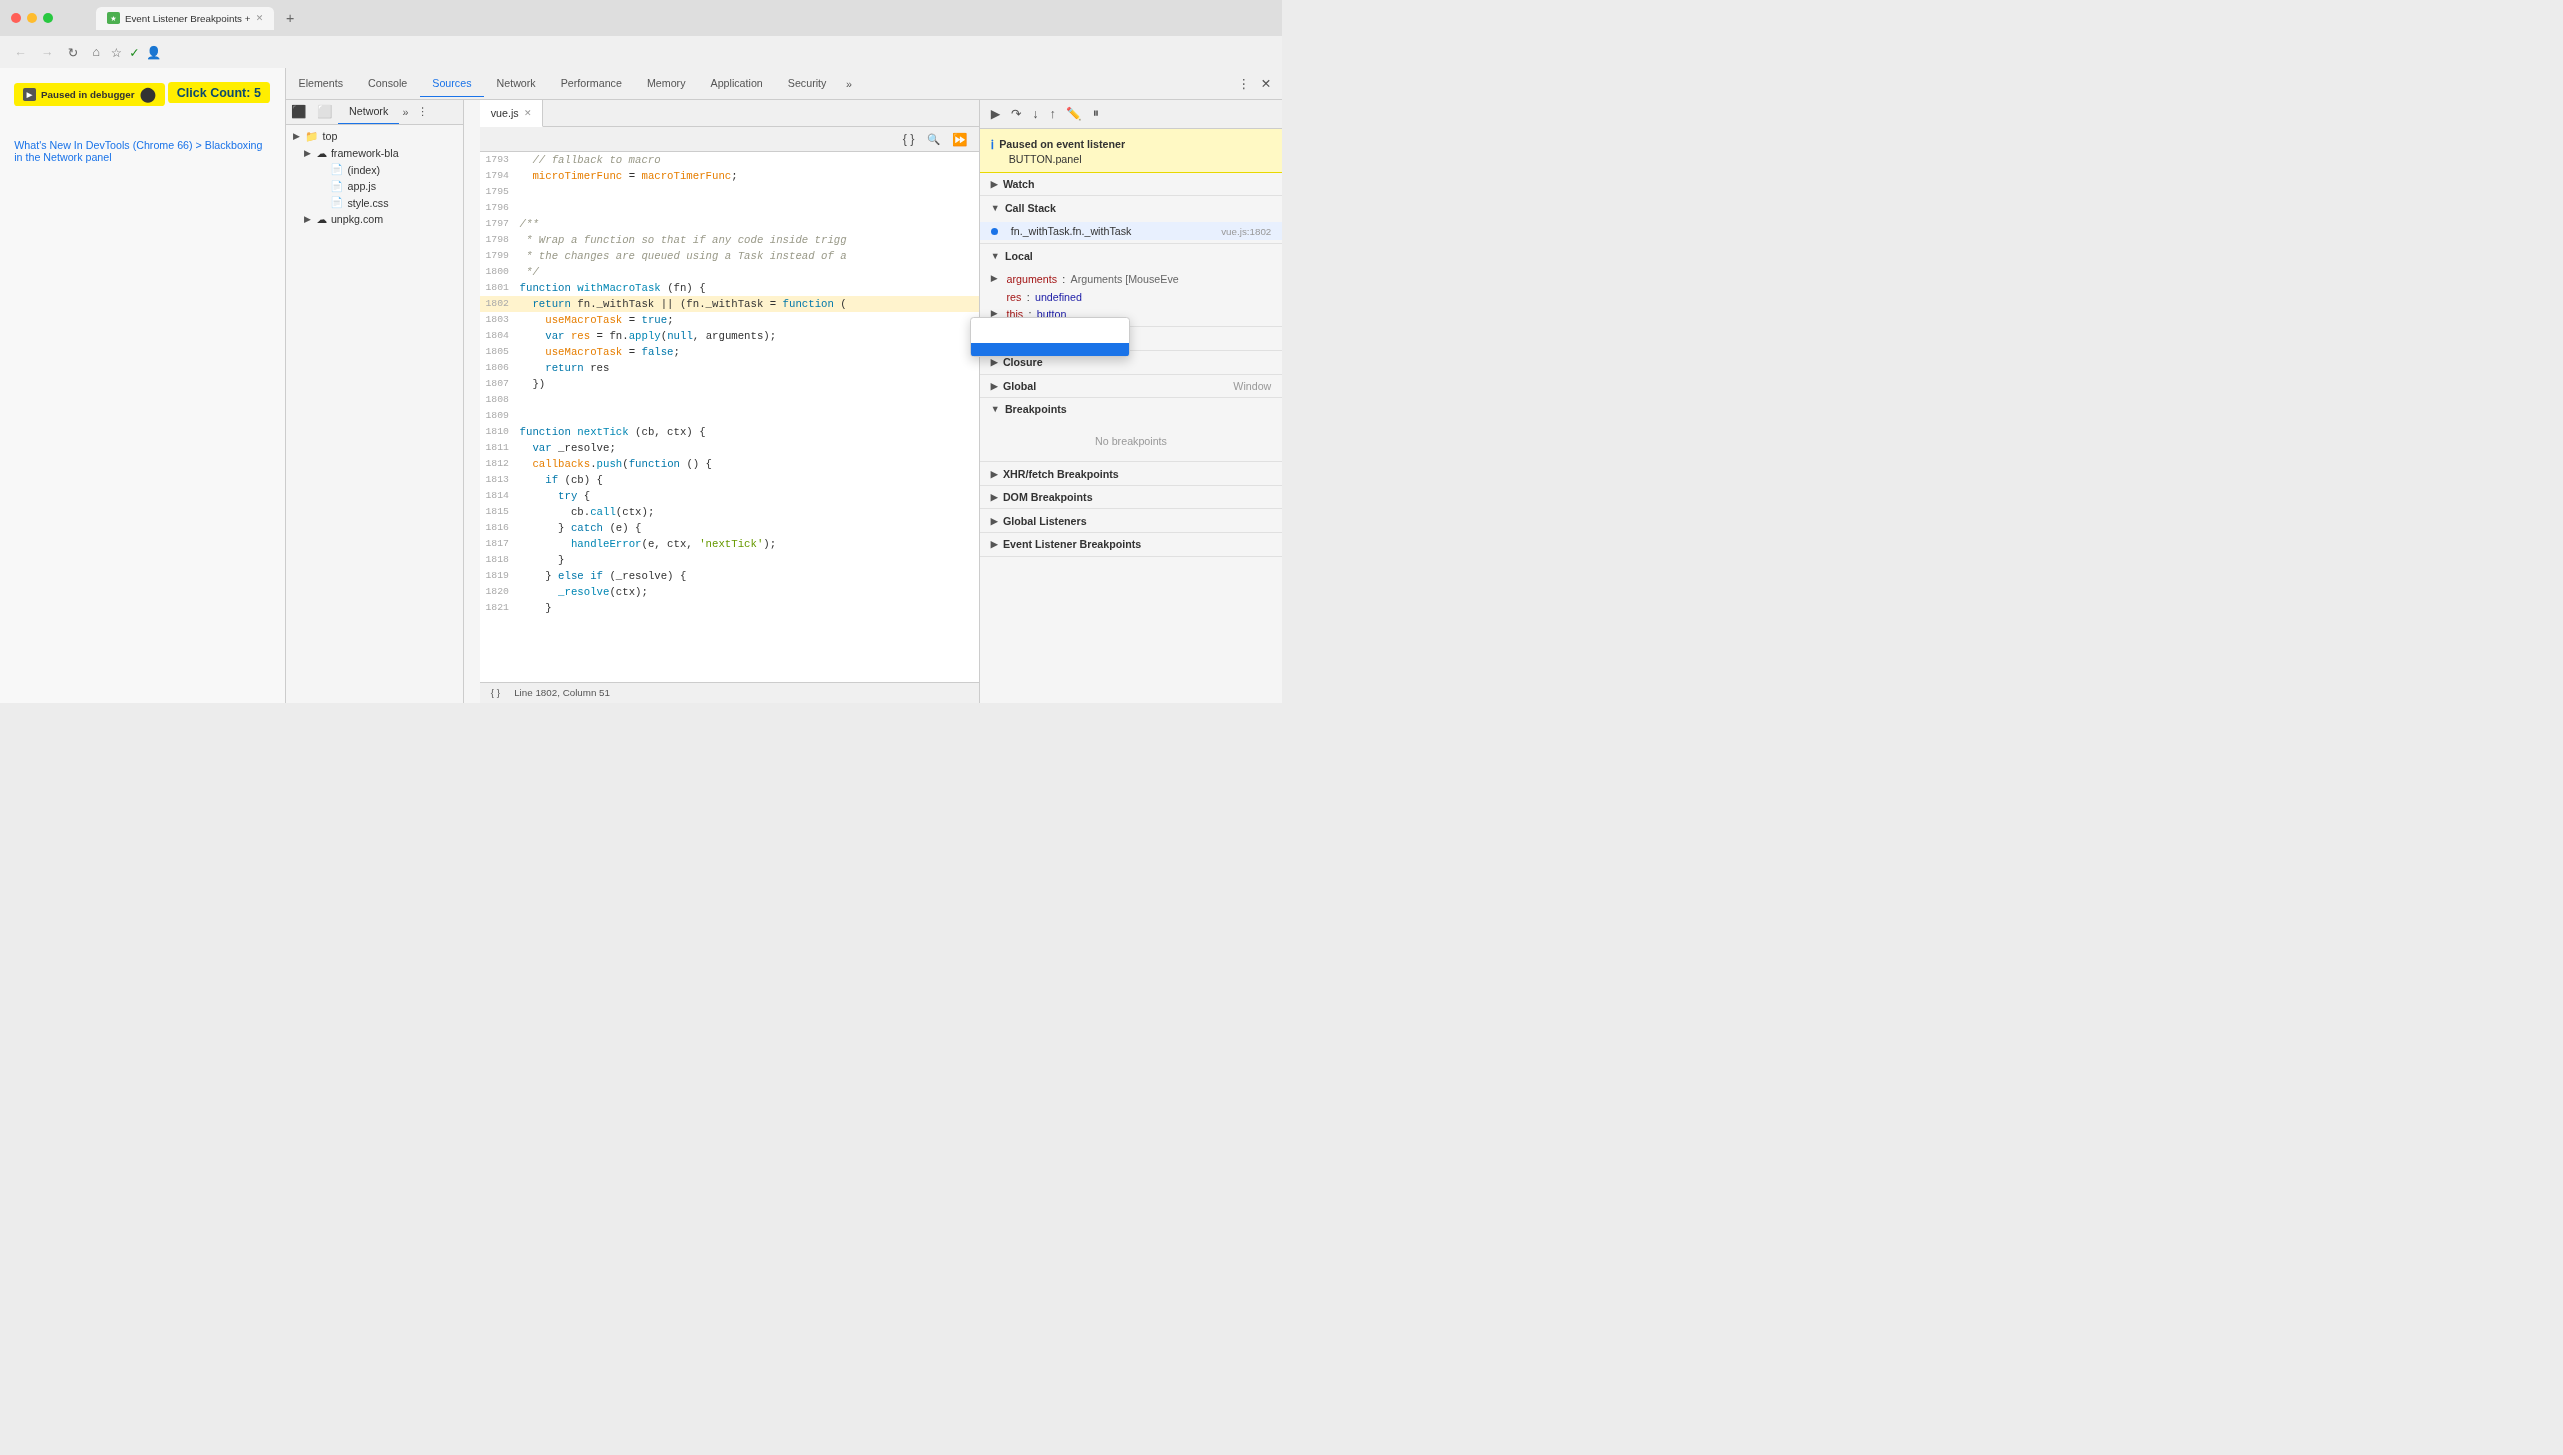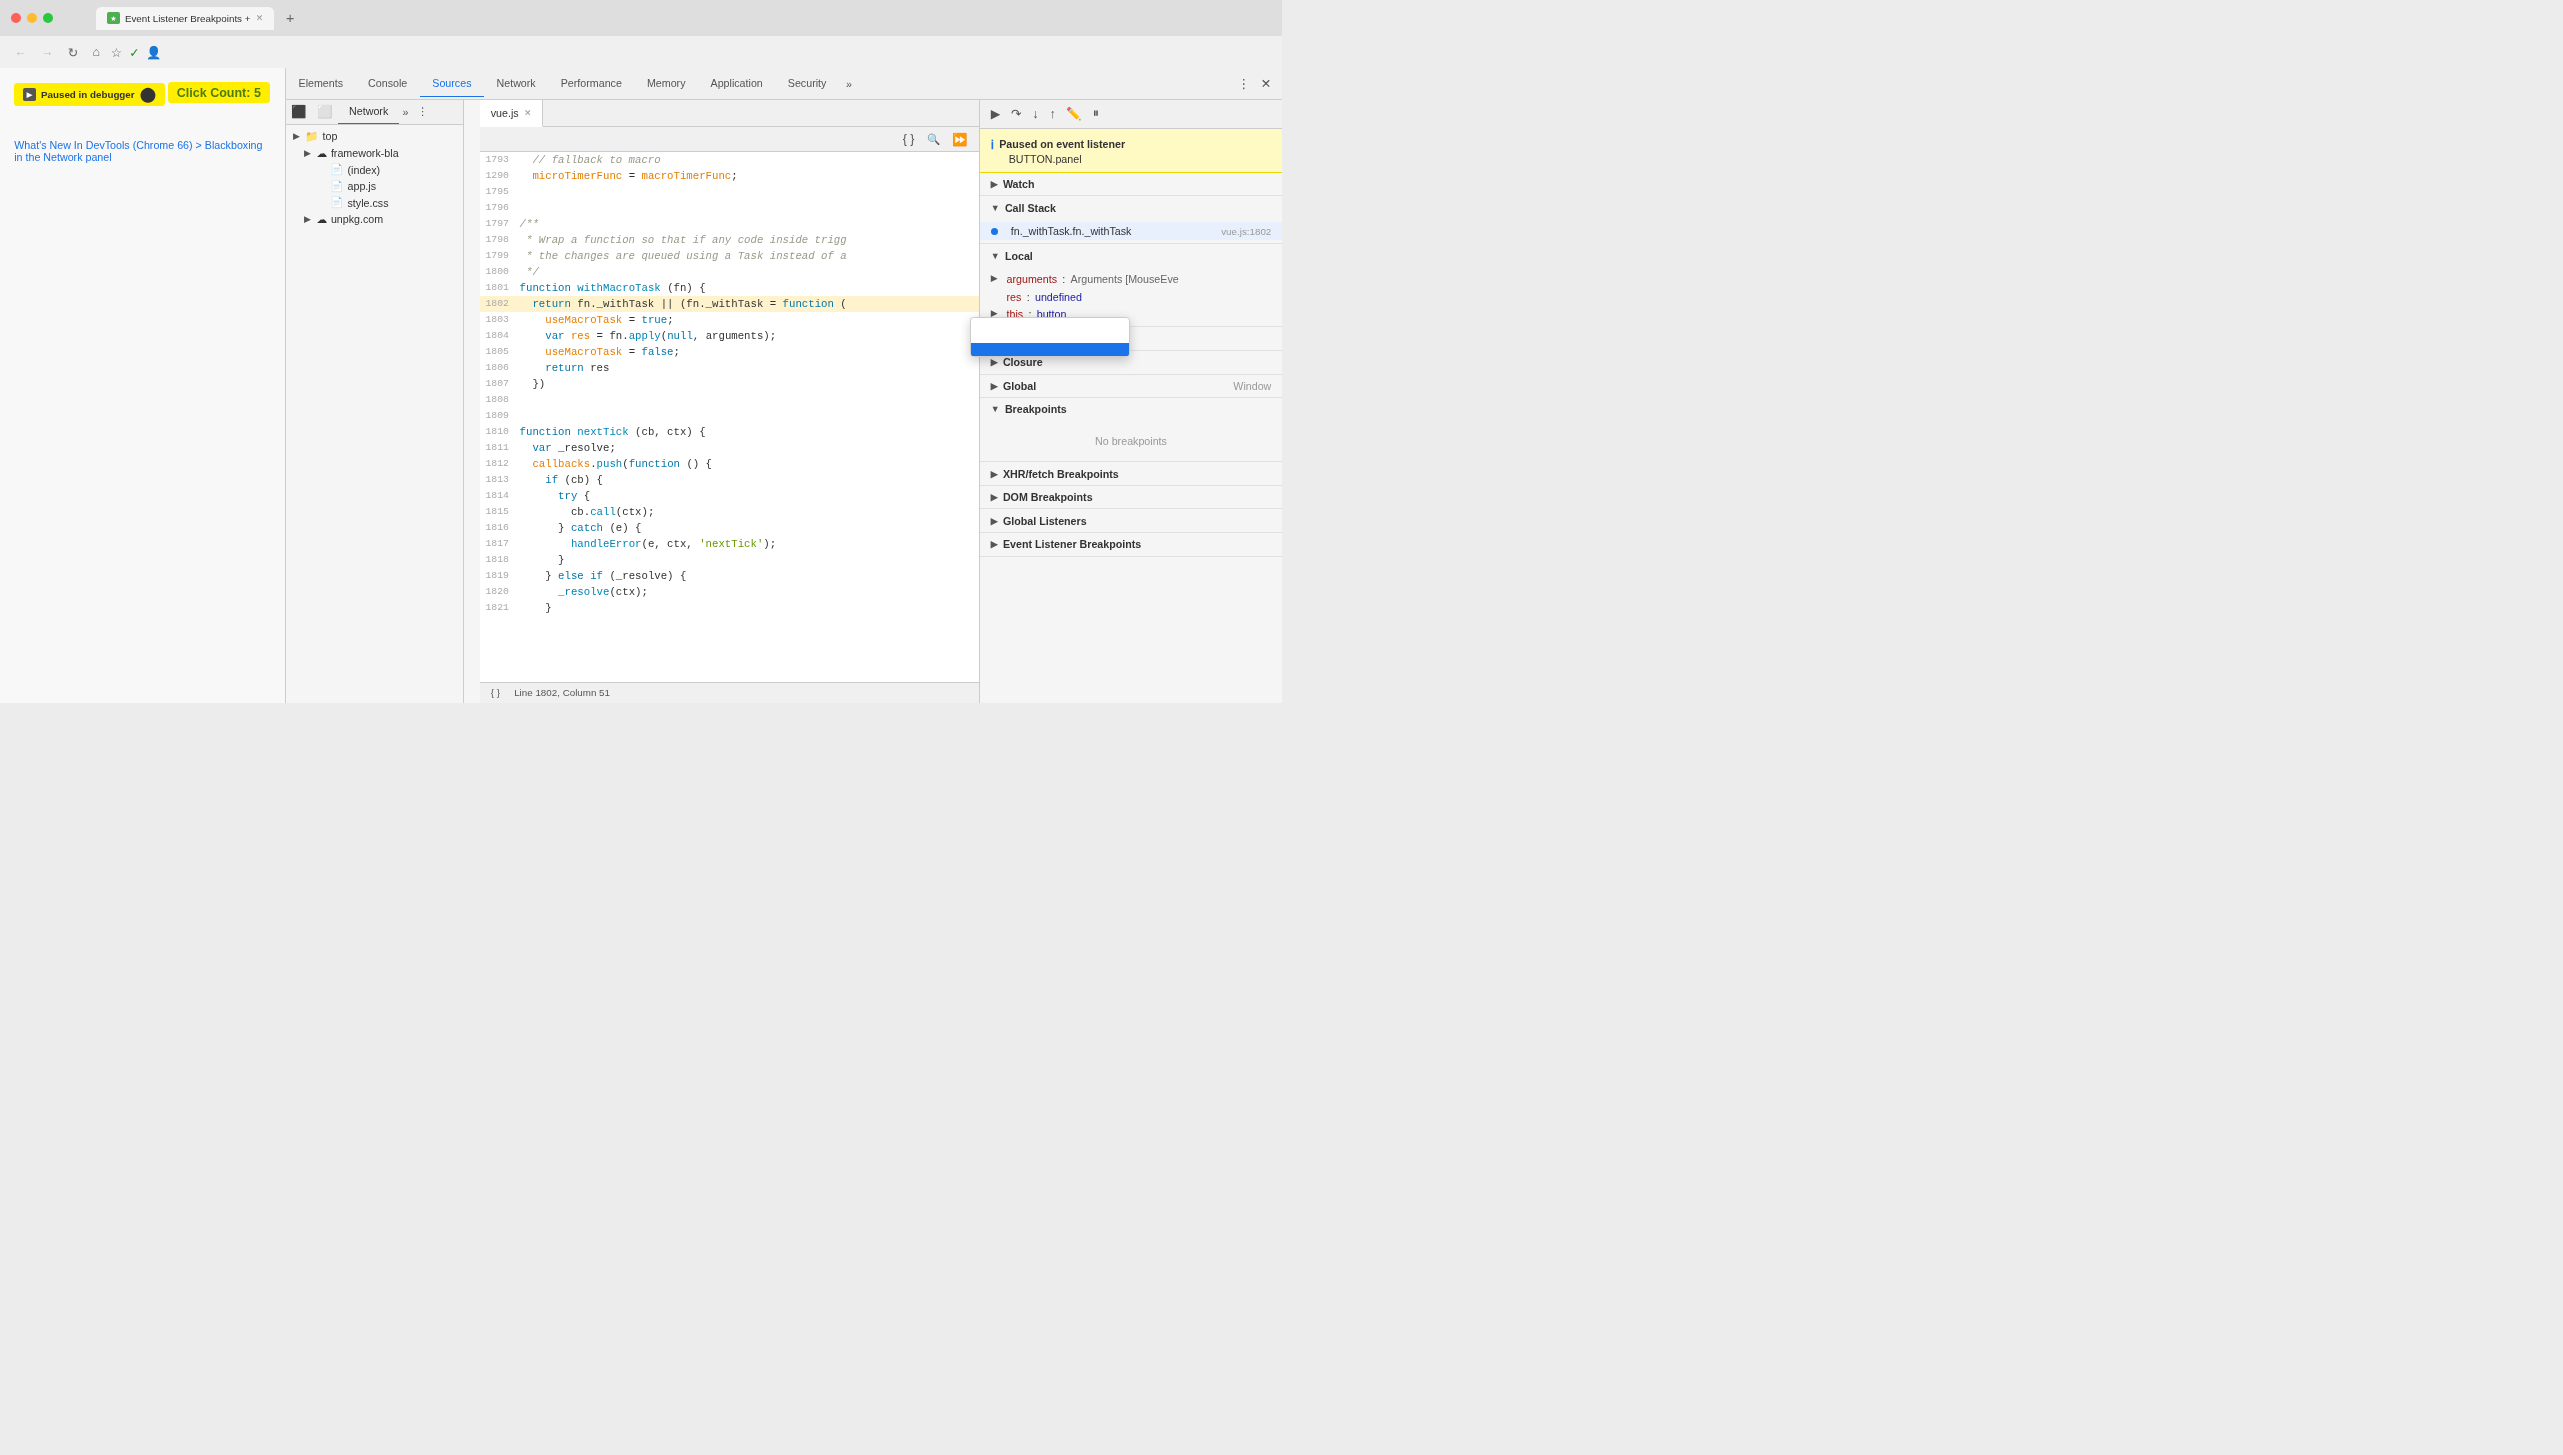--- a/index.html
+++ b/index.html
@@ -26,21 +26,21 @@
     .nav-actions { display: flex; gap: 7.1px; align-items: center; color: #666; font-size: 12.5px; }
 
     
     .main-content { display: flex; height: calc(728px - 36px - 25px - 32px); }
 
     
     .page-content { width: 285px; background: #f8f8f8; padding: 14.2px; flex-shrink: 0; overflow: hidden; }
     .paused-banner { background: #ffee00; border-radius: 3.6px; padding: 3.6px 9px; display: inline-flex; align-items: center; gap: 5.3px; font-size: 9.8px; font-weight: 600; color: #333; margin-bottom: 10.7px; }
     .paused-banner .play-btn { width: 12.5px; height: 12.5px; background: #555; border-radius: 1.8px; display: inline-flex; align-items: center; justify-content: center; color: white; font-size: 7.1px; }
     .page-title { font-size: 25px; font-weight: 700; color: #e91e8c; line-height: 1.2; margin-bottom: 14.2px; }
-    .click-count-badge { background: #ffee00; padding: 3.6px 9px; border-radius: 3.6px; font-size: 12.5px; font-weight: 600; color: #4d7c0f; display: inline-block; margin-bottom: 18px; }
+    .click-count-badge { background: #ffee00; padding: 3.6px 9px; border-radius: 3.6px; font-size: 12.5px; font-weight: 600; color: #0c4a6e; display: inline-block; margin-bottom: 18px; }
     .page-links { margin-top: 18px; }
     .page-link { color: #1a73e8; font-size: 10.7px; text-decoration: none; display: block; margin-bottom: 3.6px; cursor: pointer; }
 
     
     .devtools { flex: 1; background: #f5f5f5; display: flex; flex-direction: column; border-left: 0.9px solid #ccc; }
     .devtools-tabs { display: flex; align-items: center; background: #f0f0f0; border-bottom: 0.9px solid #ccc; padding: 0; height: 32px; }
     .devtools-tab { padding: 7.1px 12.5px; font-size: 10.7px; color: #555; cursor: pointer; border-bottom: 1.8px solid transparent; white-space: nowrap; }
     .devtools-tab.active { color: #1a73e8; border-bottom: 1.8px solid #1a73e8; }
     .devtools-tab-overflow { padding: 7.1px 7.1px; color: #555; cursor: pointer; }
     .devtools-toolbar-right { margin-left: auto; display: flex; align-items: center; gap: 3.6px; padding-right: 7.1px; }
@@ -251,21 +251,21 @@
             <span class="code-toolbar-btn" style="font-size:10.7px;">🔍</span>
             <span class="code-toolbar-btn">⏩</span>
           </div>
           <div class="code-editor">
 
             <div class="code-line">
               <span class="line-num">1793</span>
               <span class="line-content"><span class="c-comment">  // fallback to macro</span></span>
             </div>
             <div class="code-line">
-              <span class="line-num">1290</span>
+              <span class="line-num">1794</span>
               <span class="line-content">  <span class="c-orange">microTimerFunc</span> = <span class="c-orange">macroTimerFunc</span>;</span>
             </div>
             <div class="code-line">
               <span class="line-num">1795</span>
               <span class="line-content"></span>
             </div>
             <div class="code-line">
               <span class="line-num">1796</span>
               <span class="line-content"></span>
             </div>

